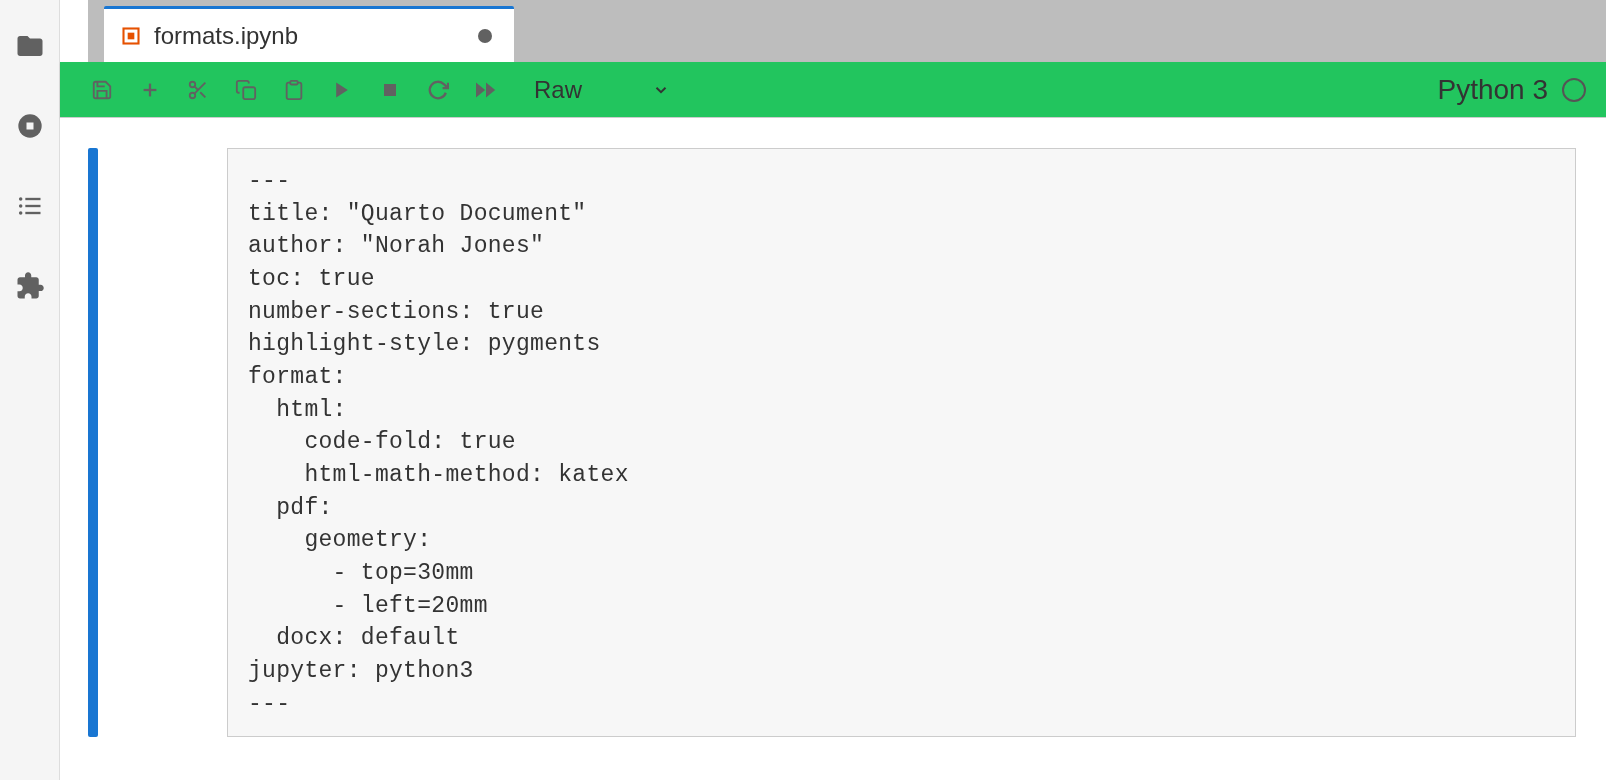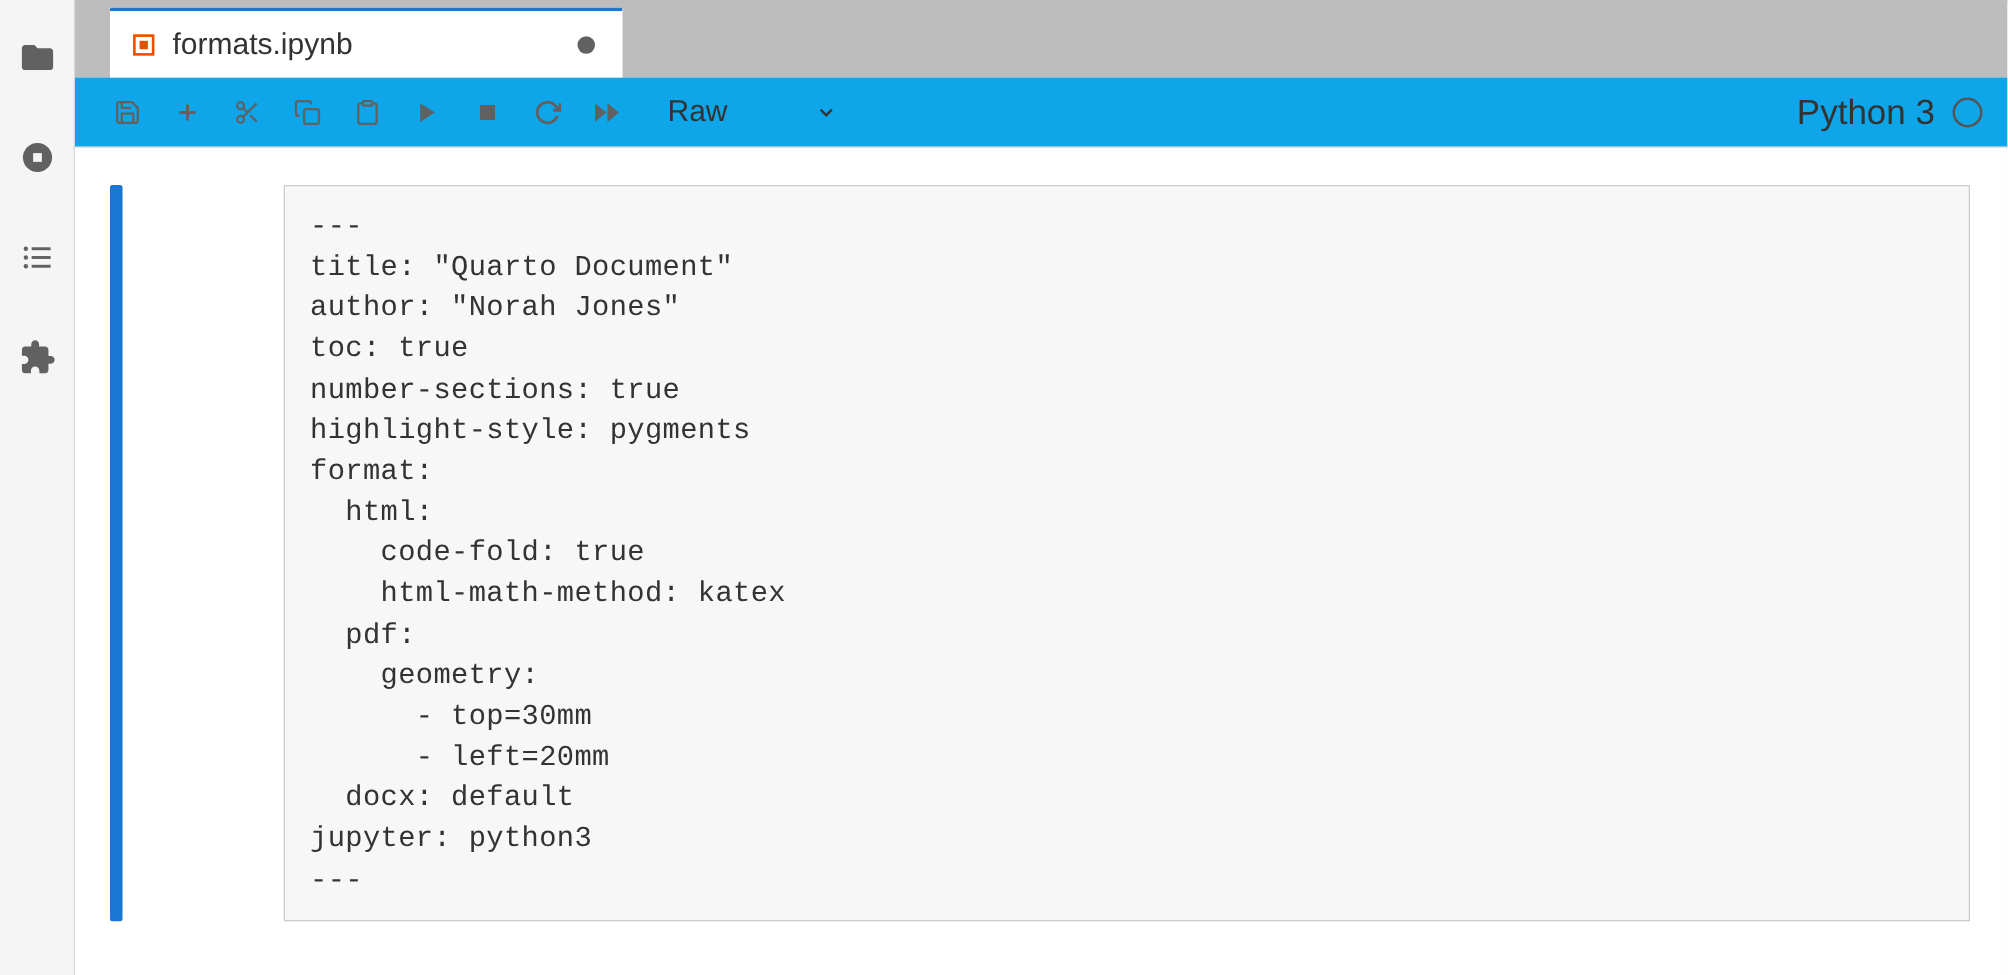--- a/index.html
+++ b/index.html
@@ -37,22 +37,23 @@
     .main-area {
       flex: 1;
       display: flex;
       flex-direction: column;
     }
     .tab-bar {
       height: 62px;
       background: #bdbdbd;
       display: flex;
       align-items: flex-end;
-      padding-left: 28px;
+      padding-left: 16px;
       border-top: 3px solid #bdbdbd;
+      margin-left: 28px;
     }
     .tab {
       background: #fff;
       height: 56px;
       display: flex;
       align-items: center;
       padding: 0 22px 0 16px;
       gap: 12px;
       border-top: 3px solid #1976d2;
       border-top-left-radius: 2px;
@@ -73,21 +74,21 @@
       flex: 1;
     }
     .tab-dirty {
       width: 14px;
       height: 14px;
       border-radius: 50%;
       background: #616161;
     }
     .toolbar {
       height: 56px;
-      background: #0ea5e9;
+      background: #22c55e;
       border-bottom: 1px solid #ccc;
       box-shadow: 0 1px 2px rgba(0,0,0,0.08);
       display: flex;
       align-items: center;
       padding: 5px 20px;
       gap: 4px;
     }
     .toolbar-btn {
       width: 44px;
       height: 44px;

